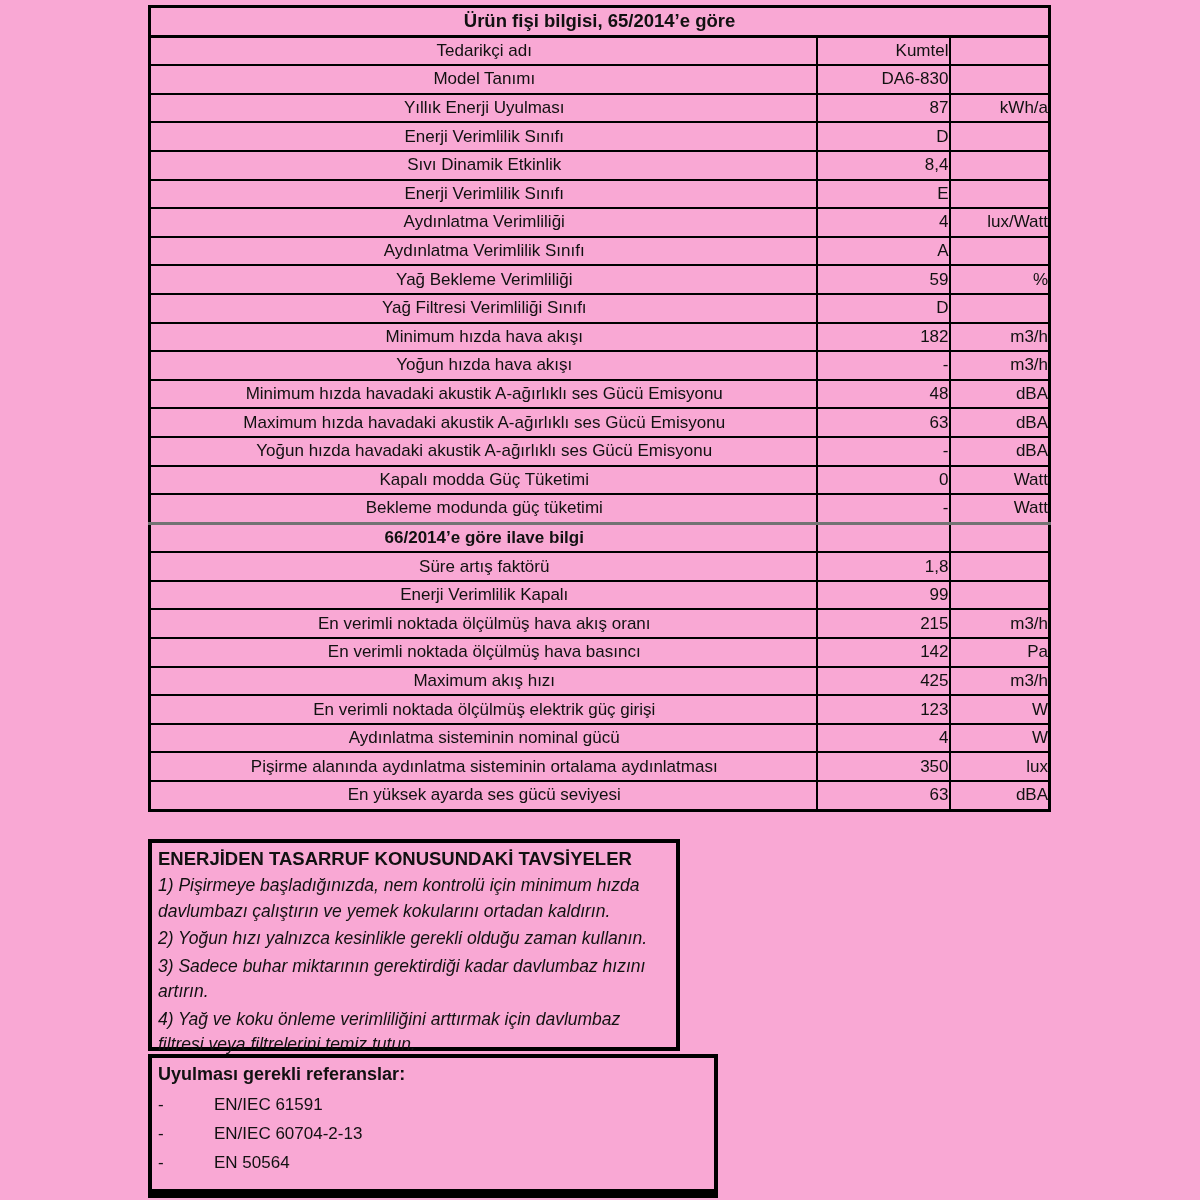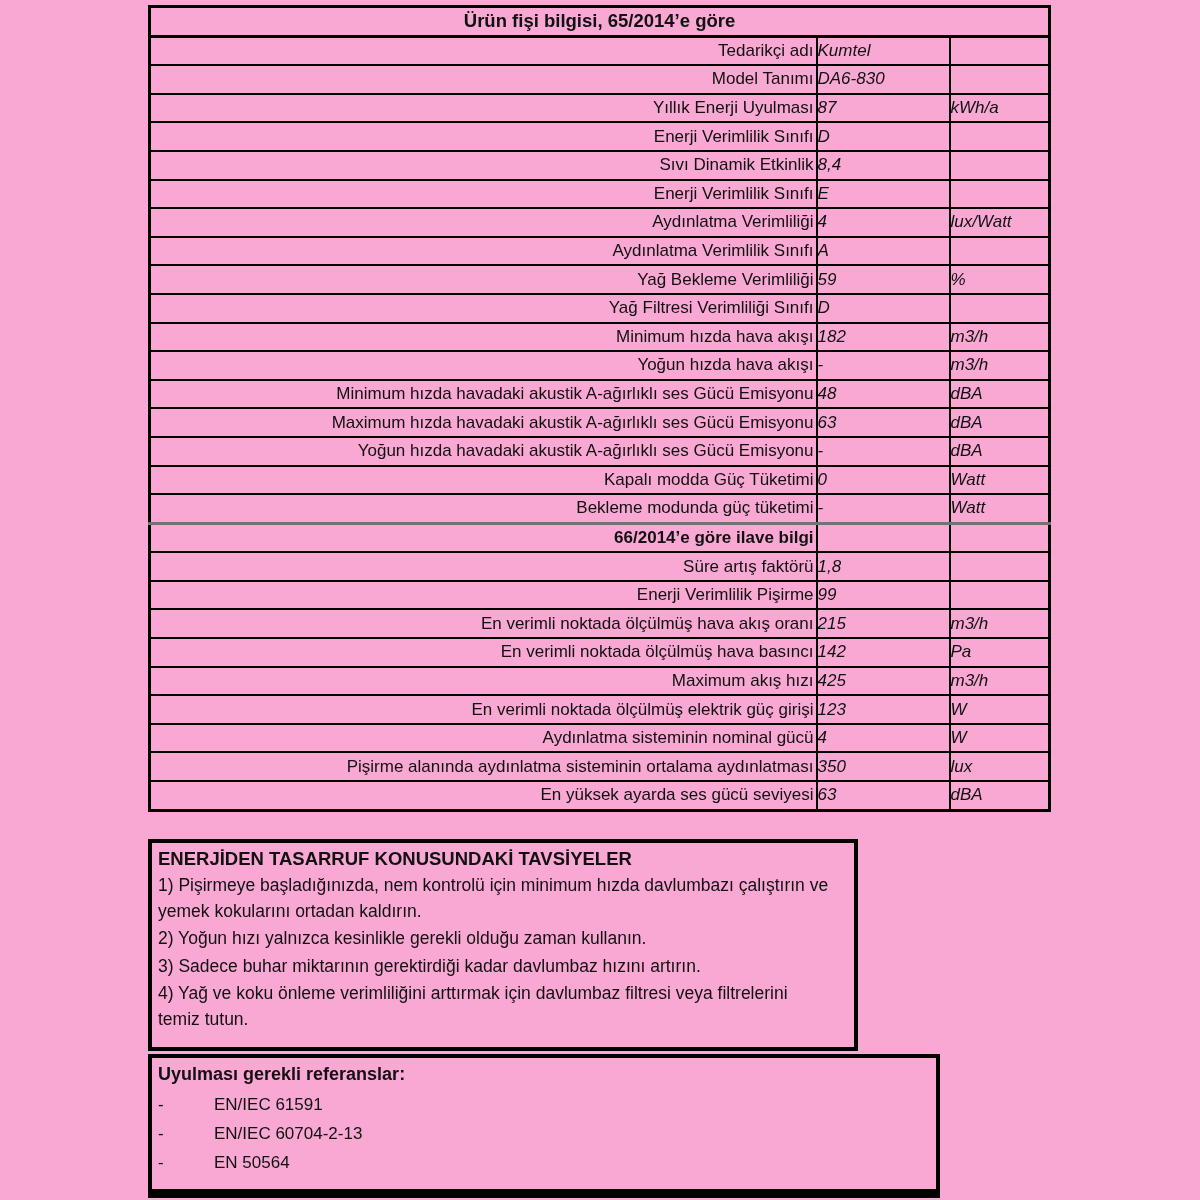--- a/index.html
+++ b/index.html
@@ -41,63 +41,63 @@
     overflow: hidden;
     white-space: nowrap;
   }
   table.fiche th.title-cell {
     font-size: 18.5px;
     font-weight: bold;
     text-align: center;
     border-bottom: 3px solid #000;
   }
   table.fiche td.label {
-    text-align: right;
+    text-align: center;
     padding-left: 4px;
     padding-right: 2px;
   }
   table.fiche td.value,
   table.fiche td.unit {
-    text-align: left;
-    font-style: italic;
+    text-align: right;
   }
   table.fiche tr.section td {
     font-weight: bold;
     border-top: 3px solid #737373;
   }
 
   
   .advice-box {
     position: absolute;
     left: 148px;
     top: 839px;
-    width: 710px;
+    width: 532px;
     height: 212px;
     box-sizing: border-box;
     border: 4px solid #000;
     padding: 2px 8px 16px 6px;
   }
   .advice-box .advice-title {
     font-size: 18.5px;
     font-weight: bold;
     line-height: 27px;
     margin: 0;
   }
   .advice-box p.advice-item {
     font-size: 17.5px;
     line-height: 25.5px;
     margin: 1px 13px 2px 0;
+    font-style: italic;
   }
 
   
   .ref-box {
     position: absolute;
     left: 148px;
     top: 1054px;
-    width: 792px;
+    width: 570px;
     height: 144px;
     box-sizing: border-box;
     border: 4px solid #000;
     border-bottom-width: 9px;
     padding: 3px 20px 0 6px;
   }
   .ref-box .ref-title {
     font-size: 18px;
     font-weight: bold;
     line-height: 26px;
@@ -220,21 +220,21 @@
           <td class="label">66/2014’e göre ilave bilgi</td>
           <td class="value"></td>
           <td class="unit"></td>
         </tr>
         <tr>
           <td class="label">Süre artış faktörü</td>
           <td class="value">1,8</td>
           <td class="unit"></td>
         </tr>
         <tr>
-          <td class="label">Enerji Verimlilik Pişirme</td>
+          <td class="label">Enerji Verimlilik Kapalı</td>
           <td class="value">99</td>
           <td class="unit"></td>
         </tr>
         <tr>
           <td class="label">En verimli noktada ölçülmüş hava akış oranı</td>
           <td class="value">215</td>
           <td class="unit">m3/h</td>
         </tr>
         <tr>
           <td class="label">En verimli noktada ölçülmüş hava basıncı</td>

